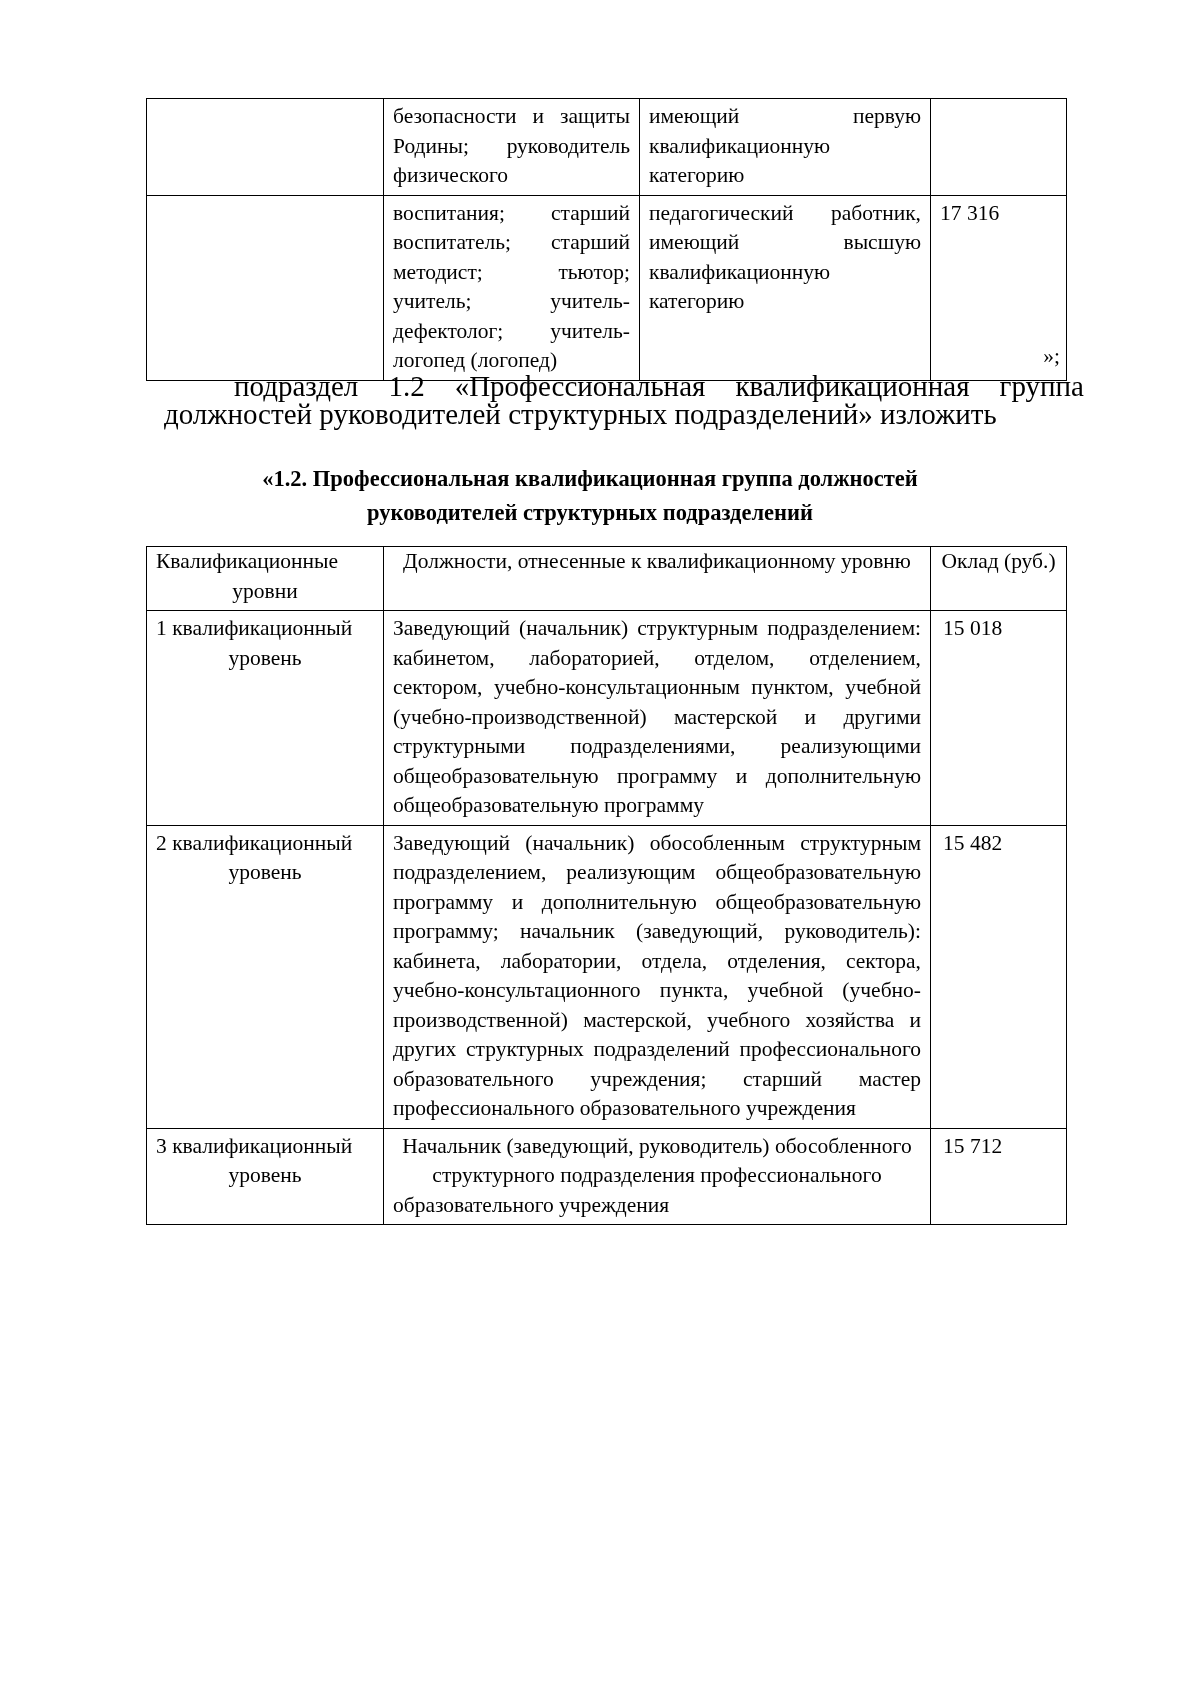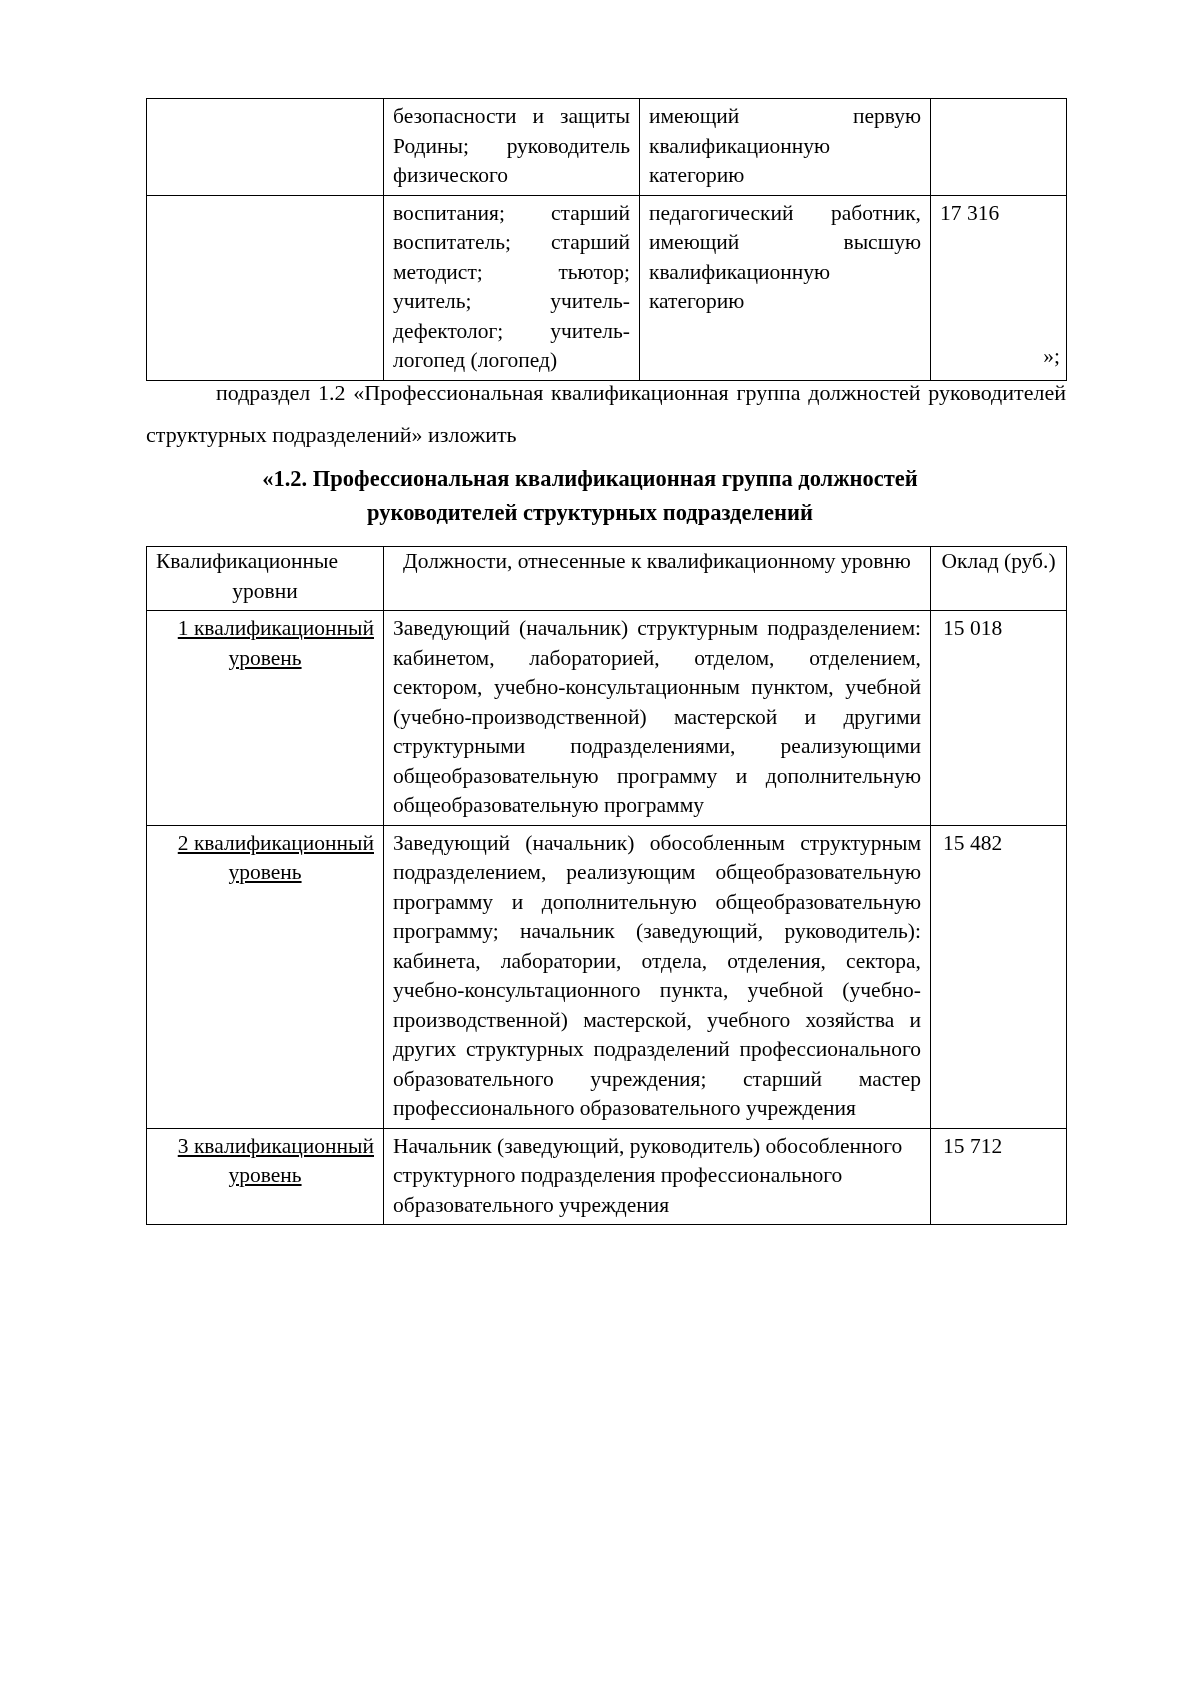--- a/index.html
+++ b/index.html
@@ -43,21 +43,21 @@
     font-weight: normal;
   }
 
   
   .just {
     text-align: justify;
     text-align-last: left;
     hyphens: none;
   }
   .left {
-    text-align: left;
+    text-align: center;
     text-align-last: left;
   }
 
   
   .tbl-top-wrap {
     position: absolute;
     left: 146px;
     top: 98px;
   }
   .tbl-top col.c1 { width: 237px; }
@@ -75,25 +75,25 @@
     position: absolute;
     right: 140px;
     top: 342px;
     font-size: 21.5px;
     line-height: 29px;
   }
 
   
   .para {
     position: absolute;
-    left: 146px;
+    left: 164px;
     top: 372px;
     width: 920px;
-    font-size: 22px;
-    line-height: 42px;
+    font-size: 29px;
+    line-height: 28px;
     text-align: justify;
     text-align-last: left;
     text-indent: 70px;
   }
   .para .noindent { text-indent: 0; }
 
   
   .heading {
     position: absolute;
     left: 130px;
@@ -118,23 +118,22 @@
   .tbl-main td {
     font-size: 21.5px;
     line-height: 30.6px;
   }
   .tbl-main td.hdr {
     text-align: left;
     text-align-last: center;
     padding-top: 0;
   }
   .tbl-main td.lvl {
-    text-align: right;
+    text-align: left;
     text-align-last: center;
-    text-decoration: underline;
   }
   .tbl-main td.amount {
     text-align: center;
     text-align-last: left;
     padding-left: 12px;
   }
 </style>
 </head>
 <body>
 

